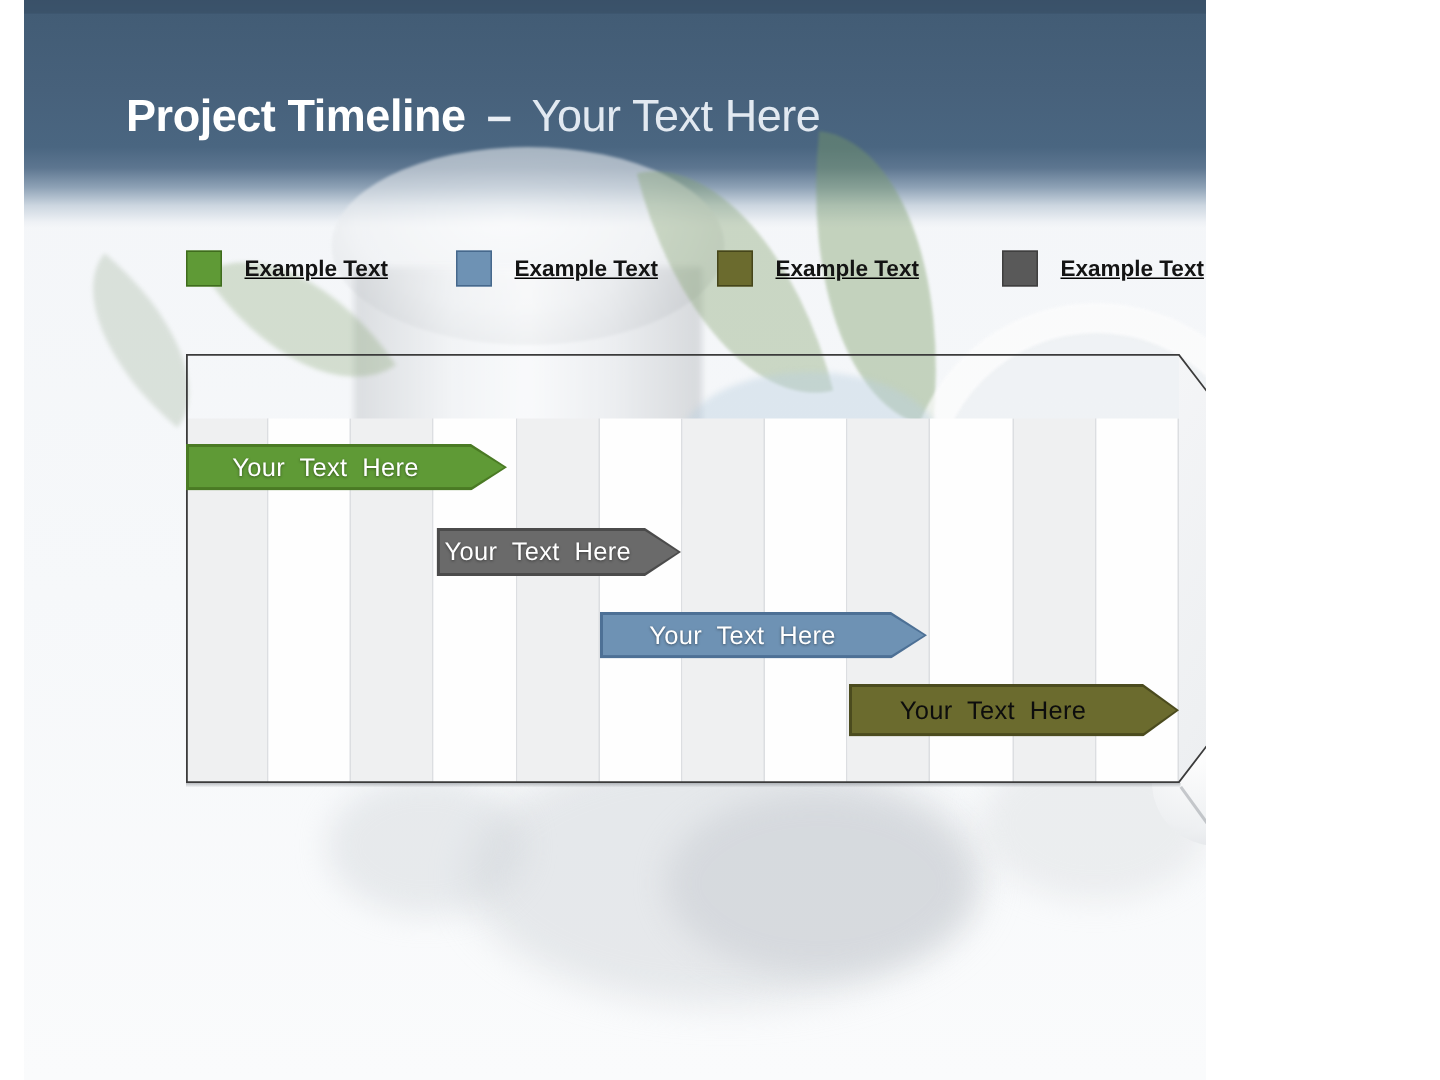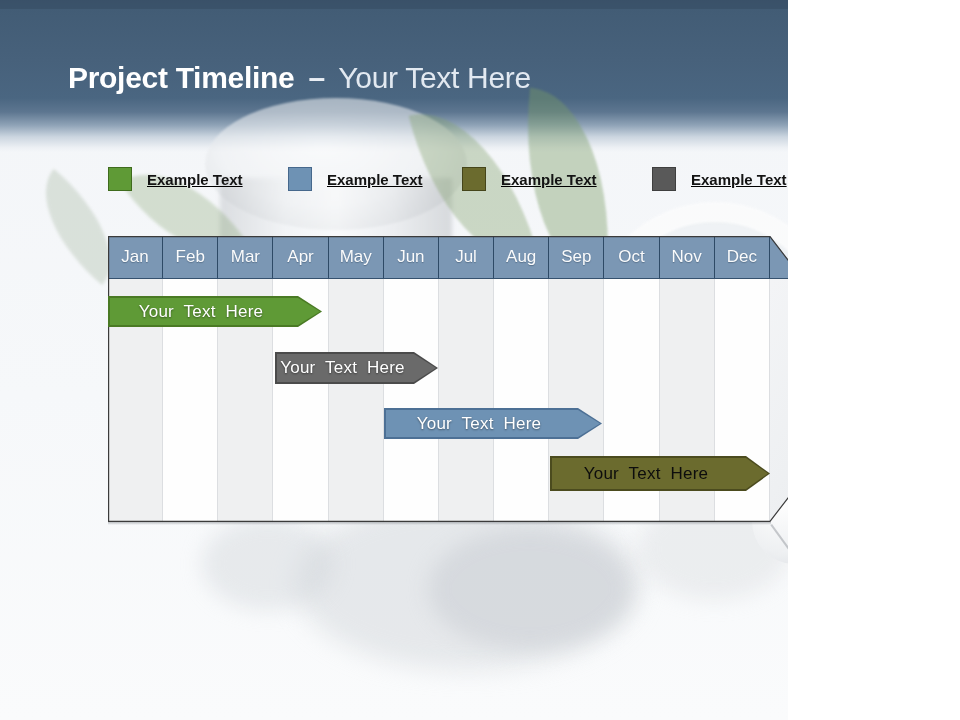--- a/index.html
+++ b/index.html
@@ -1,18 +1,18 @@
 <!DOCTYPE html>
 <html><head>
 <meta charset="utf-8">
 <style>
   html,body{margin:0;padding:0;}
   body{font-family:"Liberation Sans", sans-serif;}
   .slide{position:relative;width:788px;height:720px;overflow:hidden;
-         background:linear-gradient(180deg,#f3f5f8 0%,#f6f8fa 55%,#fafbfc 100%);}
+         background:linear-gradient(180deg,#f3f5f8 0%,#f6f8fa 55%,#fafbfc 100%);margin-left:16px;}
 
   
   .top-band{position:absolute;left:0;top:0;width:960px;height:152px;z-index:0;
     background:linear-gradient(180deg,#3b5269 0%,#42597а 0%,#425c75 8px,#47617b 60px,#4a6681 98px,
                #5d7690 112px,#8ea2b6 125px,#ccd6e0 137px,#eef1f5 148px,rgba(246,248,250,0) 100%);}
   .top-band-dark{position:absolute;left:0;top:0;width:960px;height:9px;background:#3a5168;opacity:.85;}
 
   .page-title{position:absolute;left:68px;top:61px;z-index:3;font-size:30px;line-height:34px;
     letter-spacing:-.3px;white-space:nowrap;}
   .page-title .t-bold{font-weight:700;color:#ffffff;}
@@ -141,36 +141,20 @@
           <div class="stripe" style="width: 55.1667px; background: rgb(254, 254, 254);"></div>
           <div class="stripe" style="width: 55.1667px; background: rgb(239, 240, 241);"></div>
           <div class="stripe" style="width: 55.1667px; background: rgb(254, 254, 254);"></div>
           <div class="stripe" style="width: 55.1667px; background: rgb(239, 240, 241);"></div>
           <div class="stripe" style="width: 55.1667px; background: rgb(254, 254, 254);"></div>
           <div class="stripe" style="width: 55.1667px; background: rgb(239, 240, 241);"></div>
           <div class="stripe" style="width: 55.1667px; background: rgb(254, 254, 254);"></div>
           <div class="stripe" style="width: 55.1667px; background: rgb(239, 240, 241);"></div>
           <div class="stripe" style="width: 55.1667px; background: rgb(254, 254, 254);"></div>
         </div>
-      <div class="ghead">
-        <div class="ghead-cells" id="monthCells">
-            <div class="ghead-cell" style="width: 55.1667px;">Jan</div>
-            <div class="ghead-cell" style="width: 55.1667px;">Feb</div>
-            <div class="ghead-cell" style="width: 55.1667px;">Mar</div>
-            <div class="ghead-cell" style="width: 55.1667px;">Apr</div>
-            <div class="ghead-cell" style="width: 55.1667px;">May</div>
-            <div class="ghead-cell" style="width: 55.1667px;">Jun</div>
-            <div class="ghead-cell" style="width: 55.1667px;">Jul</div>
-            <div class="ghead-cell" style="width: 55.1667px;">Aug</div>
-            <div class="ghead-cell" style="width: 55.1667px;">Sep</div>
-            <div class="ghead-cell" style="width: 55.1667px;">Oct</div>
-            <div class="ghead-cell" style="width: 55.1667px;">Nov</div>
-            <div class="ghead-cell" style="width: 55.1667px;">Dec</div>
-          </div>
-      </div>
     </div>
     <svg class="gantt-outline" width="772" height="286" viewBox="0 0 772 286">
       <polygon points="0.6,0.6 662,0.6 771.2,143 662,285.4 0.6,285.4" fill="none" stroke="#3b3b3b" stroke-width="1.2"></polygon>
     </svg>
     <div id="bars">
         <div class="bar" style="left: 0px; top: 60px; width: 214px; height: 31px;">
           <div class="bar-outer" style="background: rgb(74, 122, 36);"></div>
           <div class="bar-inner" style="background: rgb(95, 154, 54);">
             <span class="bar-label light">Your Text Here</span>
           </div>

